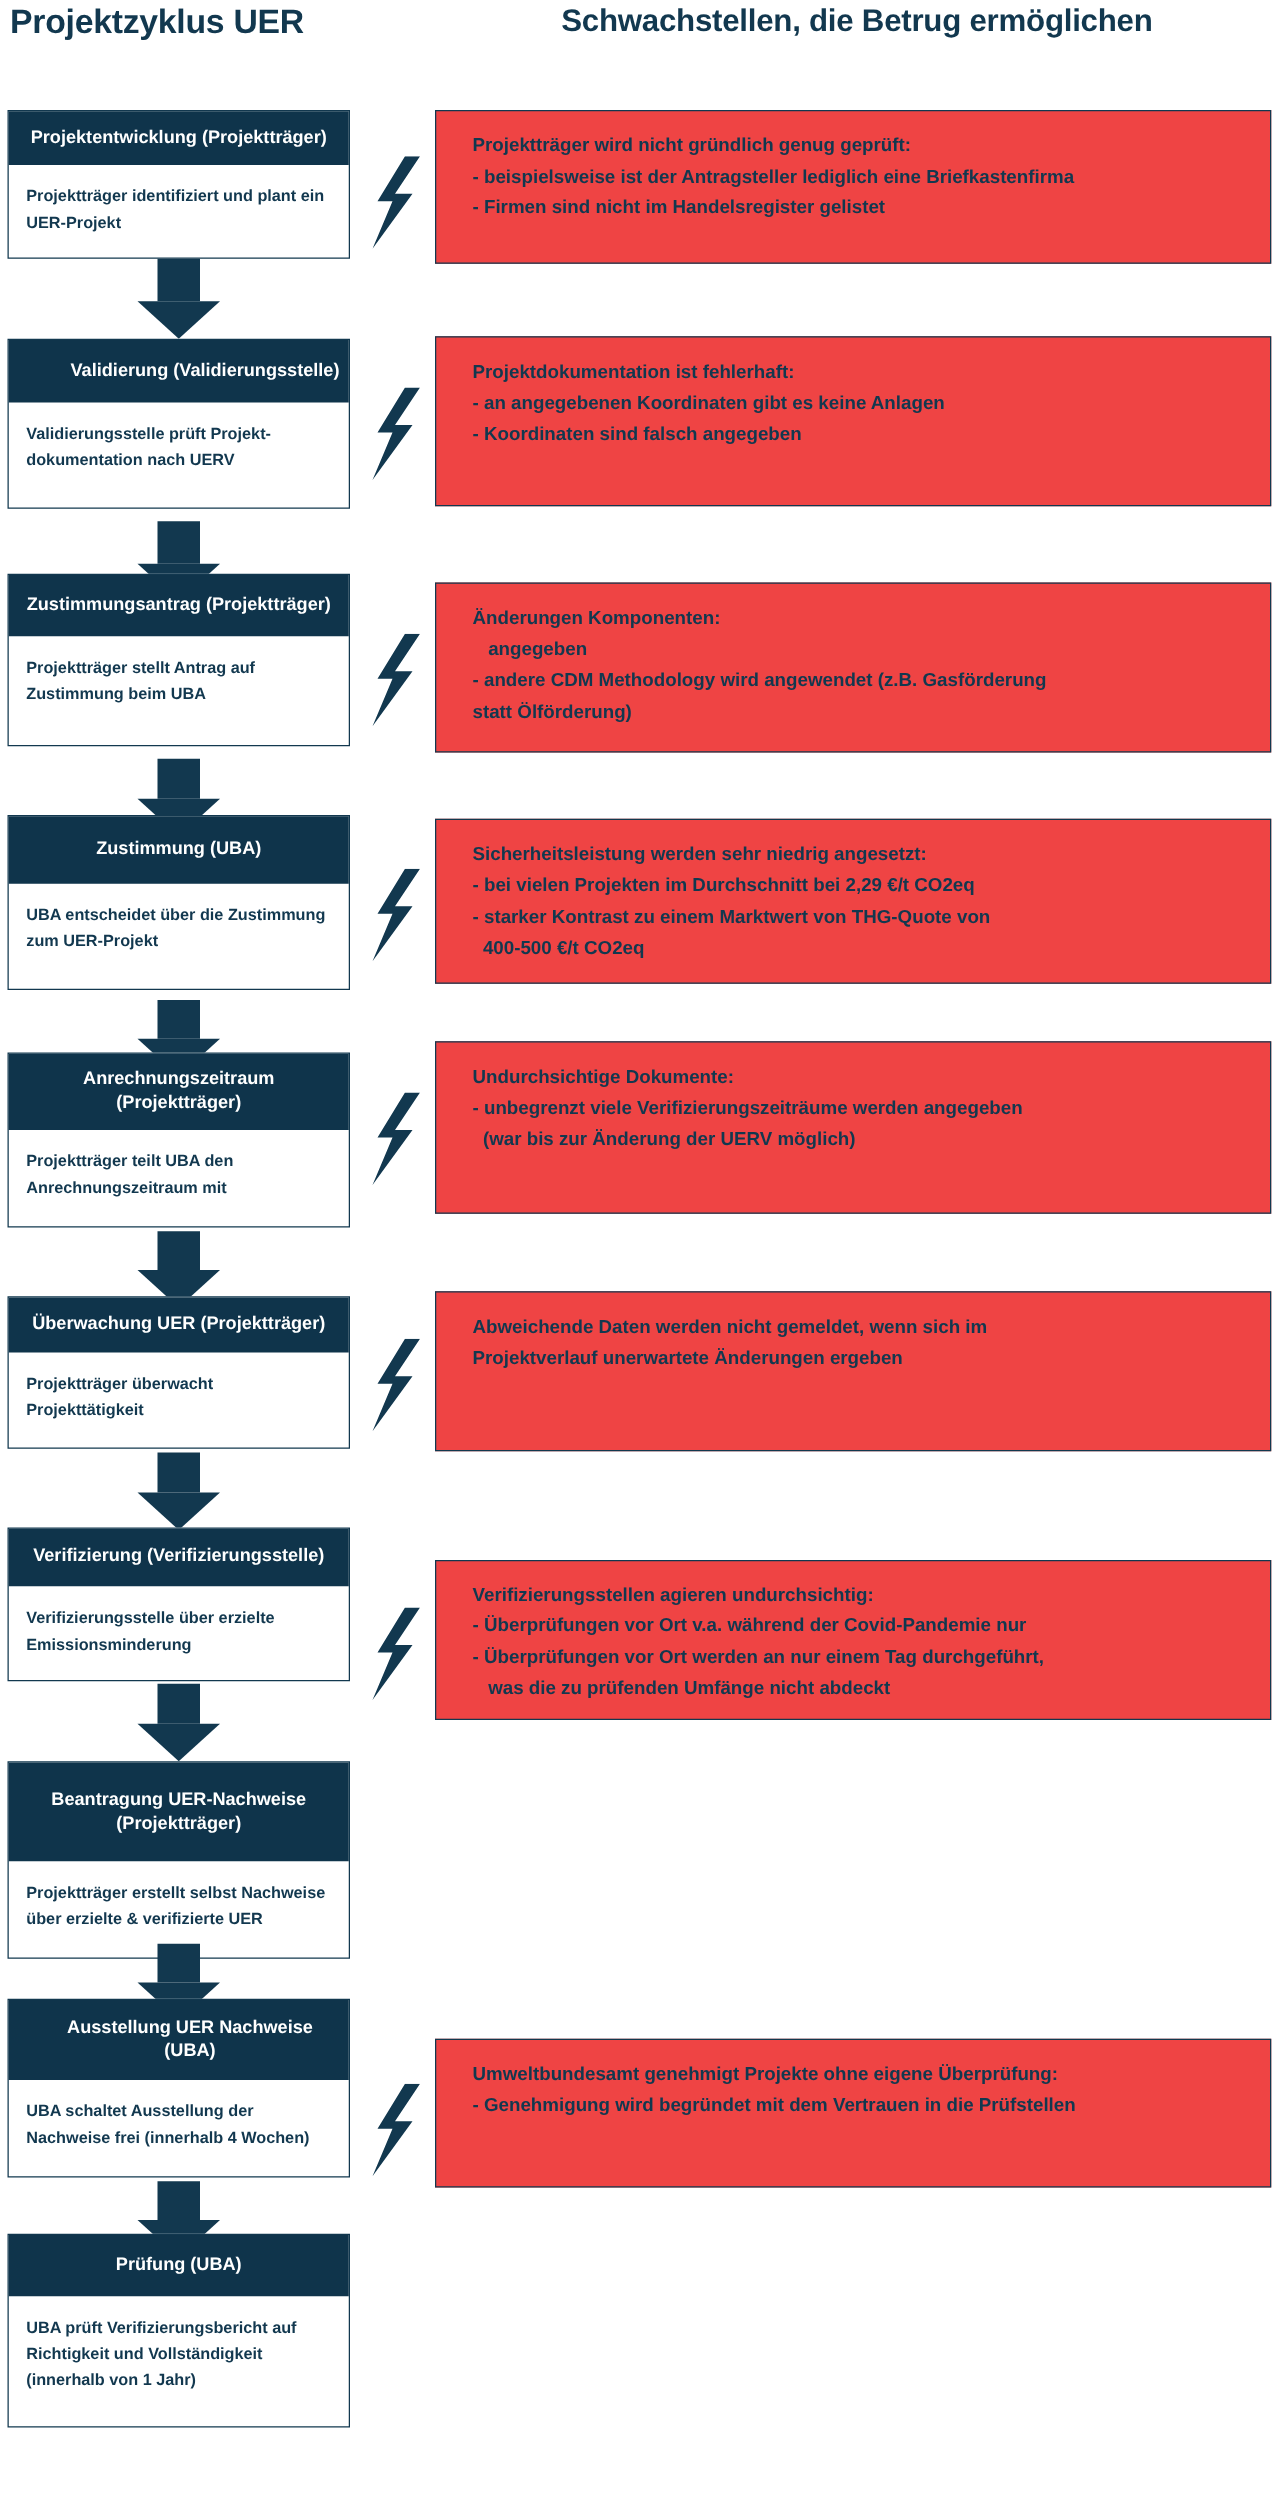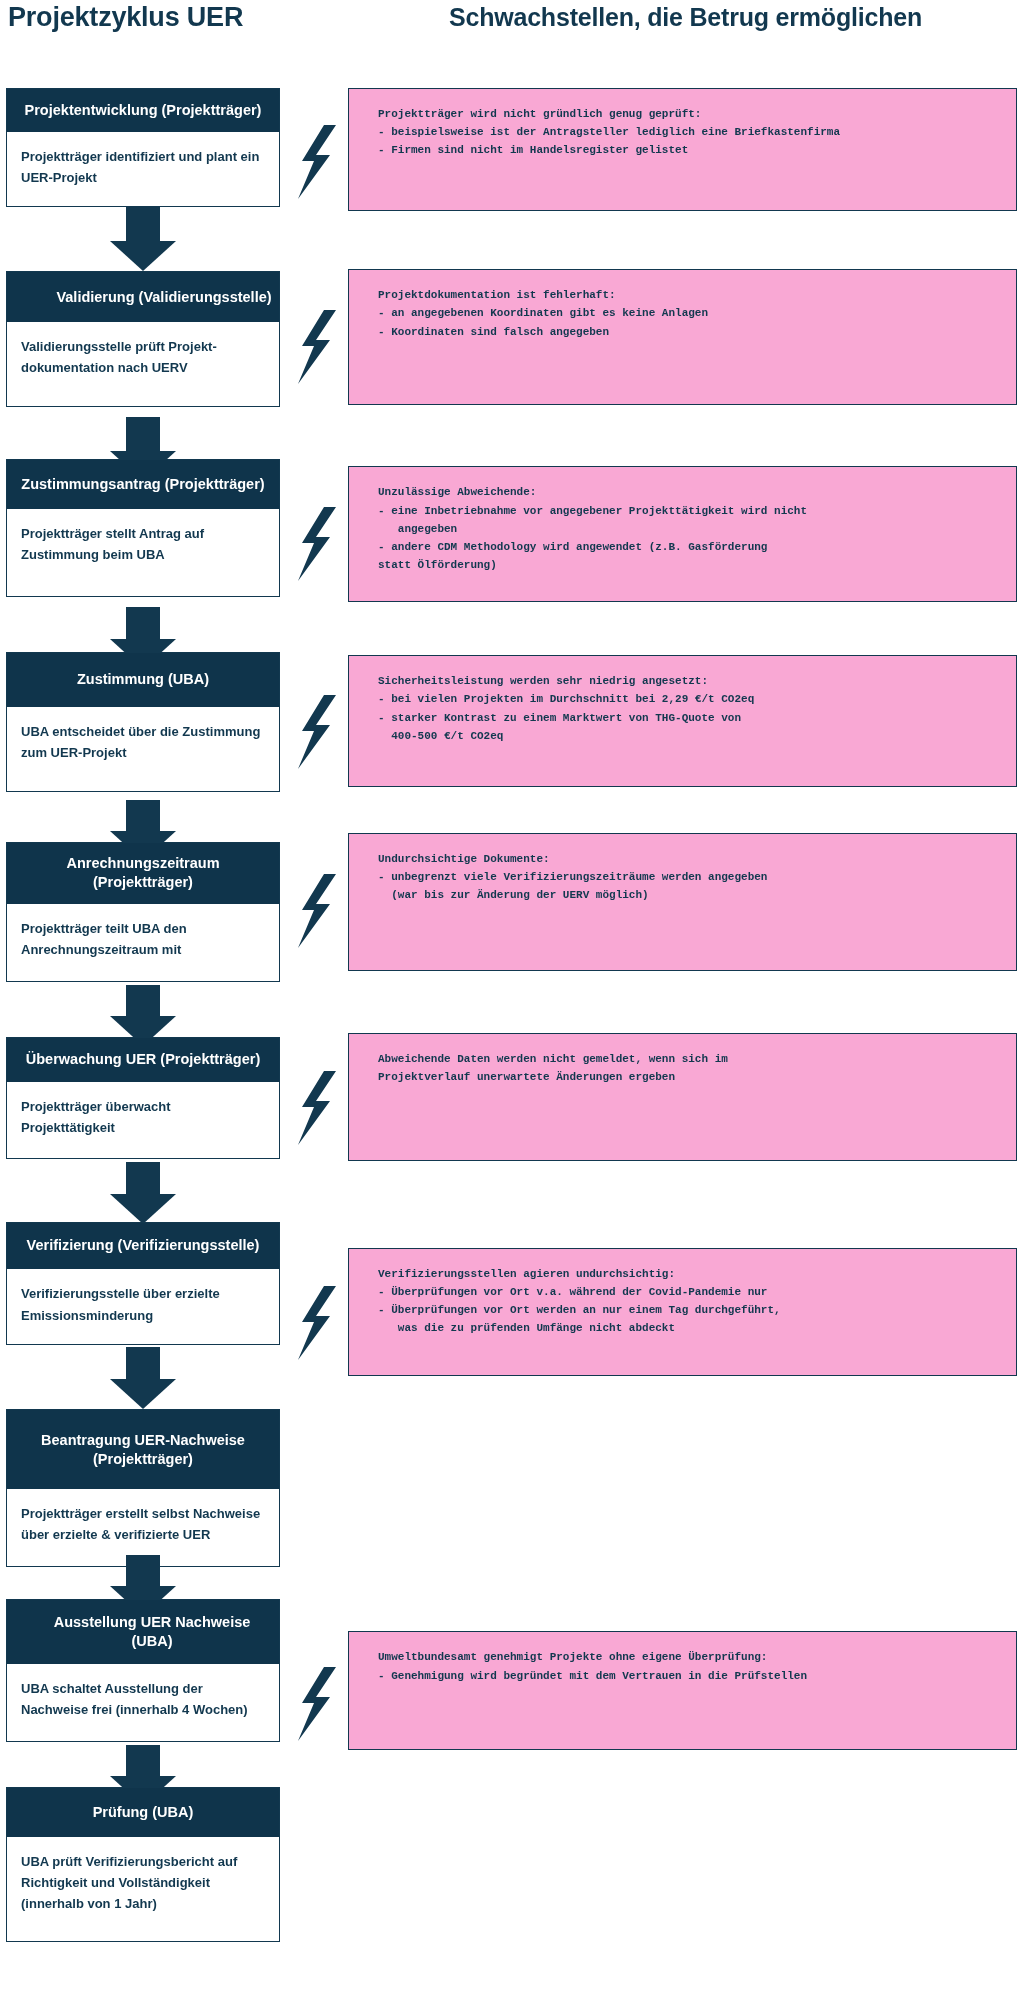--- a/index.html
+++ b/index.html
@@ -72,27 +72,26 @@
     color: #12384f;
   }
 
   
   .weak {
     position: absolute;
     left: 348px;
     width: 669px;
     box-sizing: border-box;
     border: 1.4px solid #12384f;
-    background: #f9a8d4;
+    background: #ef4444;
     padding: 16px 20px 10px 29px;
-    font-size: 11px;
+    font-size: 15px;
     font-weight: bold;
     line-height: 1.66;
     color: #12384f;
-    font-family: Liberation Mono, monospace;
   }
   .weak .ln { white-space: pre; }
 
   
   .arrow {
     position: absolute;
     left: 110px;
     width: 66px;
   }
   .arrow .shaft {
@@ -166,22 +165,21 @@
     <div class="arrow" style="top: 417.075px; height: 64.1654px;">
       <div class="shaft" style="height: 34.1654px;"></div>
       <div class="head" style="top: 34.1654px; border-top-width: 30px;"></div>
     </div>
     <div class="proc" style="top: 459.03px;">
       <div class="proc-head" style="height: 49.358px; white-space: pre-line;">Zustimmungsantrag (Projektträger)</div>
       <div class="proc-body" style="min-height: 86.3765px; white-space: pre-line;">Projektträger stellt Antrag auf
 Zustimmung beim UBA</div>
     </div>
     <div class="weak" style="top: 466.433px; min-height: 135.735px;">
-      <div class="ln">Unzulässige Abweichende:</div>
-      <div class="ln">- eine Inbetriebnahme vor angegebener Projekttätigkeit wird nicht</div>
+      <div class="ln">Änderungen Komponenten:</div>
       <div class="ln">   angegeben</div>
       <div class="ln">- andere CDM Methodology wird angewendet (z.B. Gasförderung</div>
       <div class="ln">statt Ölförderung)</div>
     </div>
     <div class="bolt" style="top: 507.154px;">
       <svg viewBox="0 0 44 74" xmlns="http://www.w3.org/2000/svg">
         <polygon points="30,0 8,36 20,36 4,74 36,30 22,30 42,0" fill="#12384f"></polygon>
       </svg>
     </div>
     <div class="arrow" style="top: 607.104px; height: 61.6975px;">

